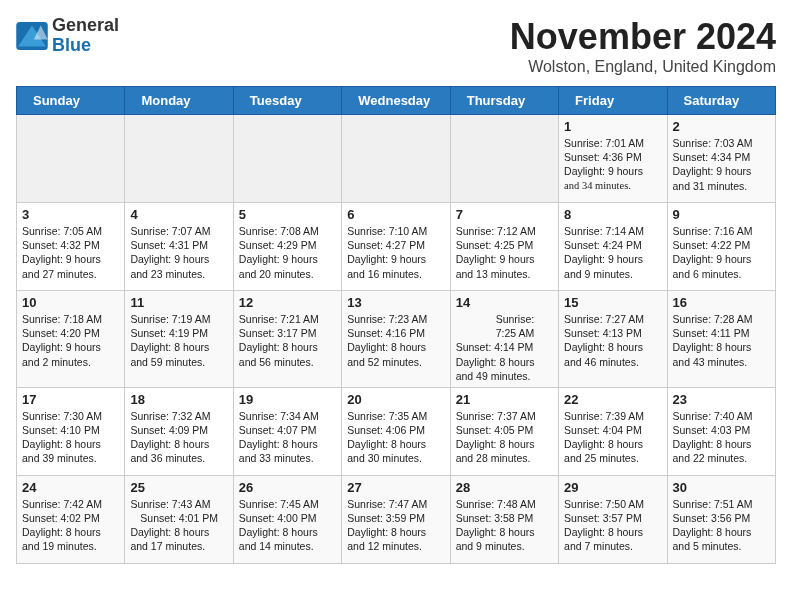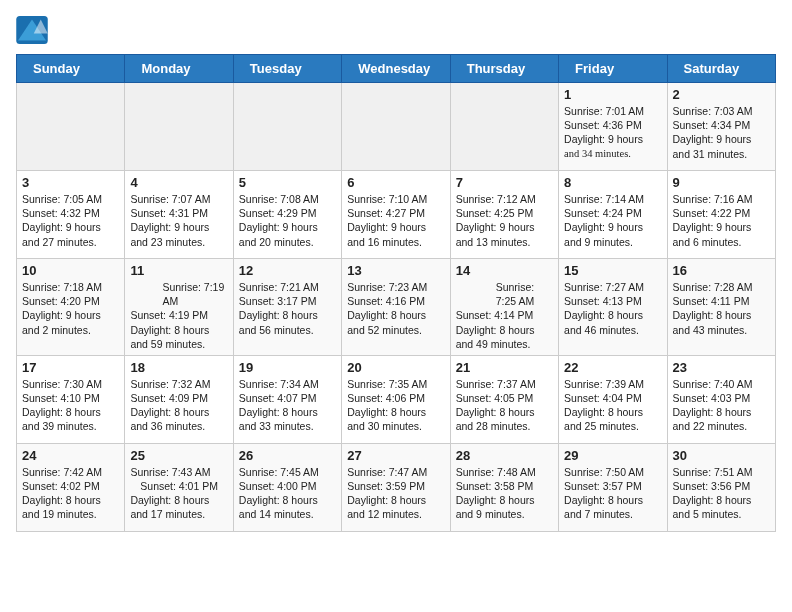--- a/index.html
+++ b/index.html
@@ -86,20 +86,28 @@
 </head>
 <body>
 
 <div class="header">
   <div class="logo">
     <svg class="logo-icon" viewBox="0 0 36 32" xmlns="http://www.w3.org/2000/svg">
       <rect x="0" y="0" width="36" height="32" rx="4" fill="#1a6faf"></rect>
       <polygon points="18,4 34,28 2,28" fill="#4ab0e8" opacity="0.7"></polygon>
       <polygon points="28,4 36,20 20,20" fill="#fff" opacity="0.5"></polygon>
     </svg>
+    <div class="logo-text">
+      <span class="general">General</span><br>
+      <span class="blue">Blue</span>
+    </div>
+  </div>
+  <div class="title-block">
+    <div class="month-year">November 2024</div>
+    <div class="location">Wolston, England, United Kingdom</div>
   </div>
 </div>
 
 <table>
   <thead>
     <tr>
     <th>Sunday</th>
         <th>Monday</th>
         <th>Tuesday</th>
         <th>Wednesday</th>
@@ -184,21 +192,21 @@
       <tr>
         <td>
           <span class="day-num">10</span>
           <div style="line-height: 1.35;">Sunrise: 7:18 AM</div>
           <div style="line-height: 1.35;">Sunset: 4:20 PM</div>
           <div style="line-height: 1.35;">Daylight: 9 hours</div>
           <div style="line-height: 1.35;">and 2 minutes.</div>
         </td>
         <td>
           <span class="day-num">11</span>
-          <div style="line-height: 1.35; margin-left: 32px;">Sunrise: 7:19 AM</div>
+          <div style="line-height: 1.35;">Sunrise: 7:19 AM</div>
           <div style="line-height: 1.35;">Sunset: 4:19 PM</div>
           <div style="line-height: 1.35;">Daylight: 8 hours</div>
           <div style="line-height: 1.35;">and 59 minutes.</div>
         </td>
         <td>
           <span class="day-num">12</span>
           <div style="line-height: 1.35;">Sunrise: 7:21 AM</div>
           <div style="line-height: 1.35;">Sunset: 3:17 PM</div>
           <div style="line-height: 1.35;">Daylight: 8 hours</div>
           <div style="line-height: 1.35;">and 56 minutes.</div>

